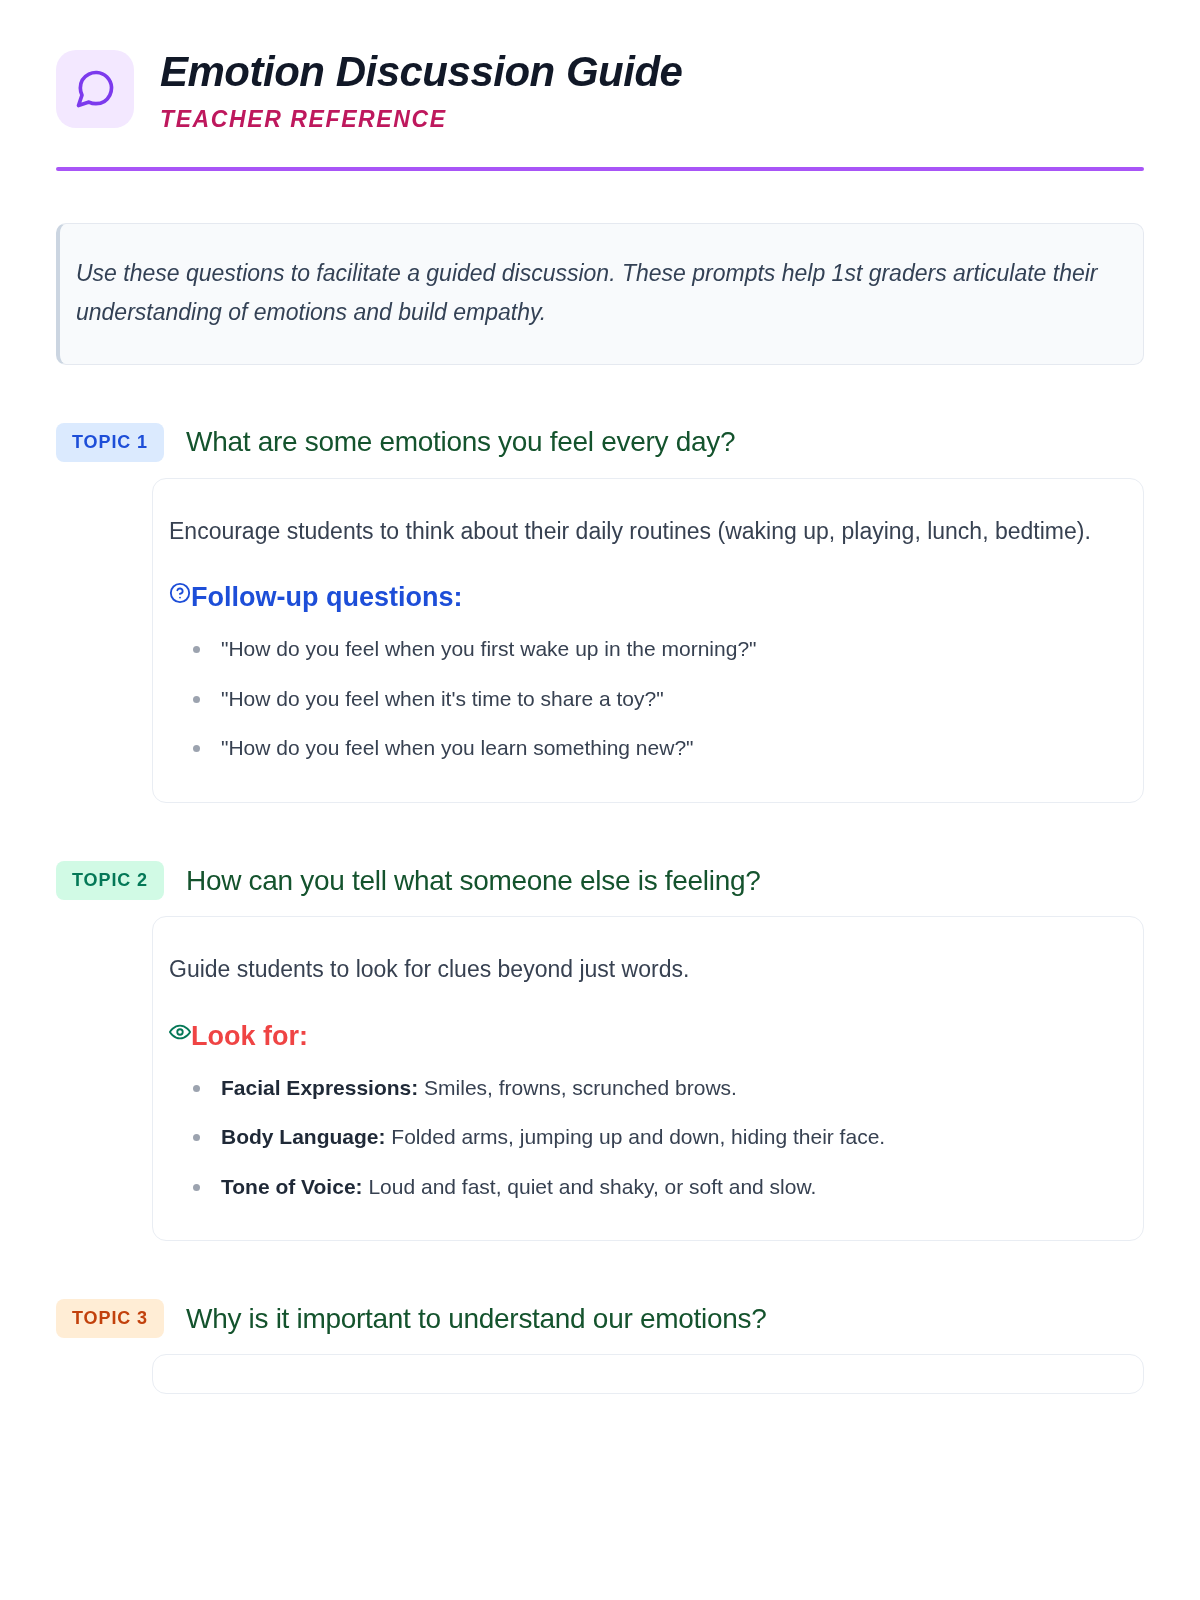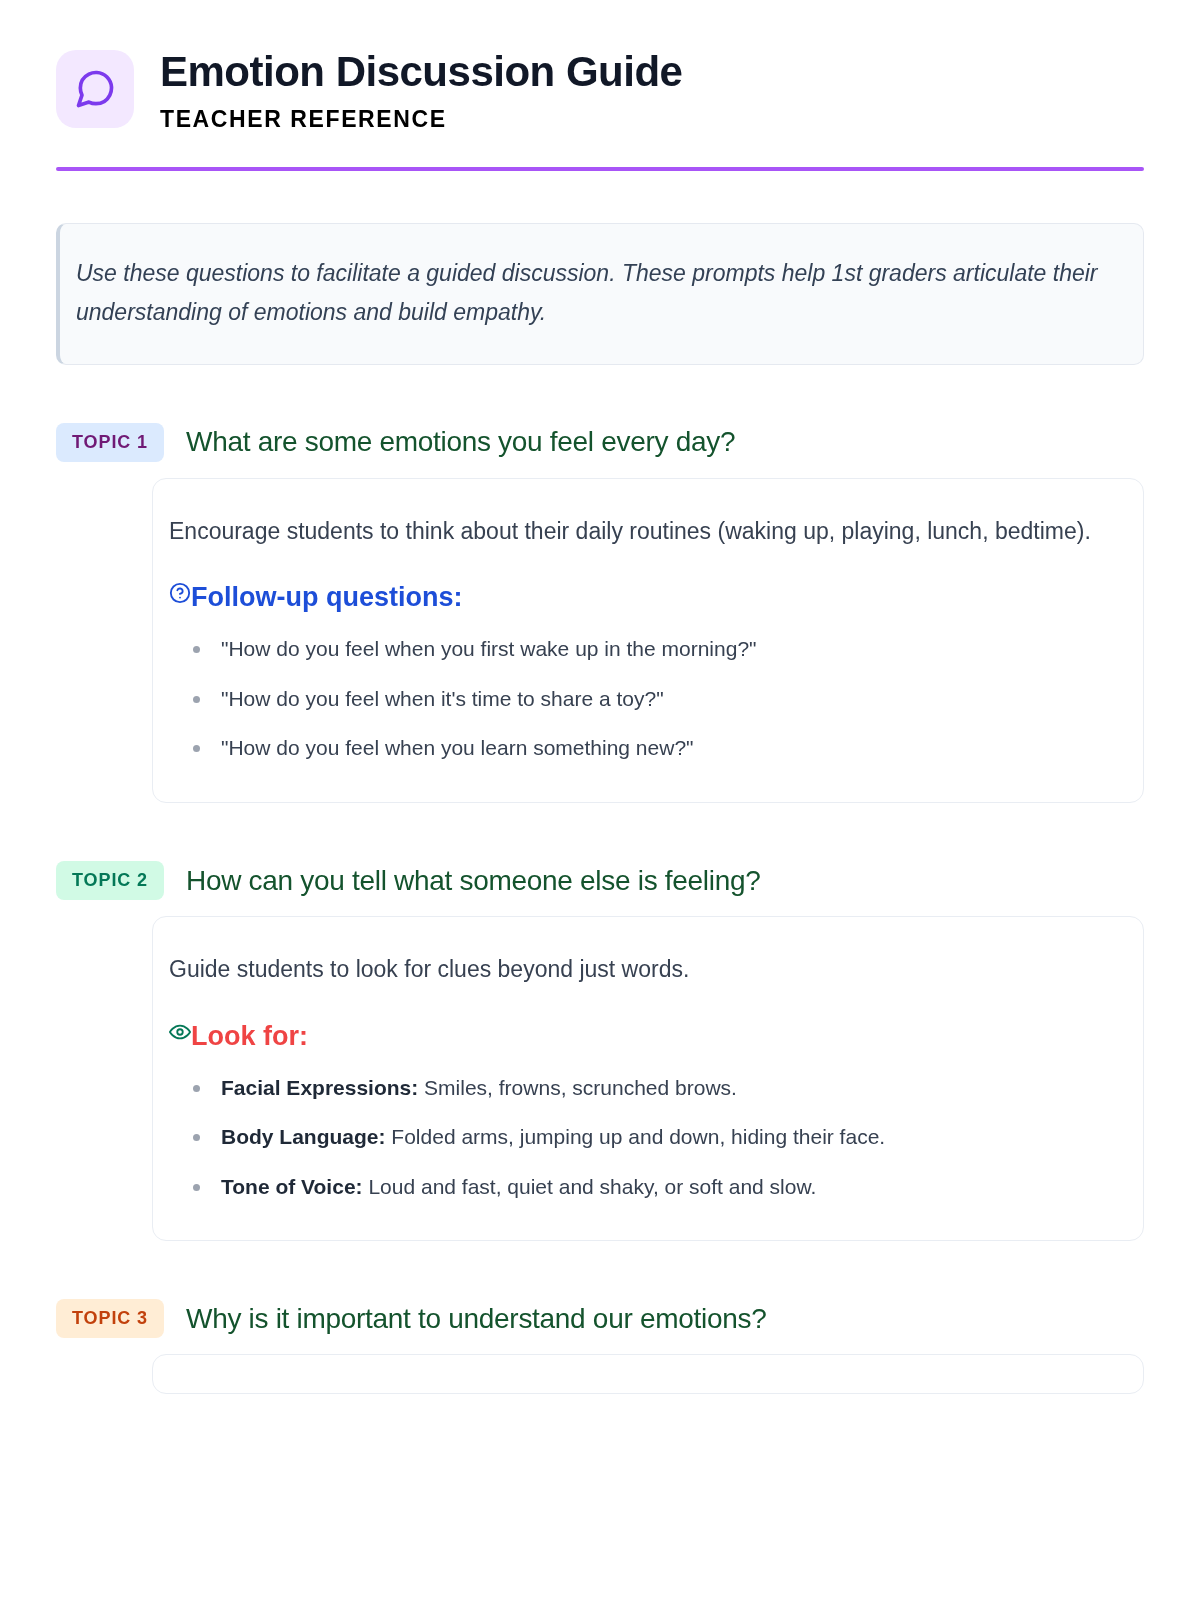--- a/index.html
+++ b/index.html
@@ -30,35 +30,35 @@
     height: 78px;
     border-radius: 20px;
     background: #f3e8ff;
     display: flex;
     align-items: center;
     justify-content: center;
     flex: none;
     margin-top: 4px;
   }
   .logo-badge svg { display: block; }
-  .title-block { padding-top: 2px; }
+  .title-block { padding-top: 2px; font-style: italic; }
   .doc-title {
     font-size: 42px;
     font-weight: bold;
     letter-spacing: -0.5px;
     color: #111827;
     line-height: 1.15;
     margin: 0;
   }
   .doc-subtitle {
     margin-top: 10px;
     font-size: 23px;
     font-weight: bold;
     letter-spacing: 1.6px;
-    color: #000000;
+    color: #be185d;
   }
   .header-rule {
     margin-top: 34px;
     height: 4px;
     background: #a855f7;
     border-radius: 2px;
   }
 
   
   .intro {
@@ -85,21 +85,21 @@
     gap: 22px;
   }
   .topic-badge {
     flex: none;
     font-size: 18px;
     font-weight: bold;
     letter-spacing: 0.9px;
     padding: 9px 16px;
     border-radius: 8px;
   }
-  .badge-blue   { background: #dbeafe; color: #701a75; }
+  .badge-blue   { background: #dbeafe; color: #1d4ed8; }
   .badge-green  { background: #d1fae5; color: #047857; }
   .badge-orange { background: #ffedd5; color: #c2410c; }
   .topic-question {
     font-size: 28px;
     font-weight: normal;
     color: #14532d;
     letter-spacing: -0.3px;
     line-height: 1.2;
   }
   .topic-card {

